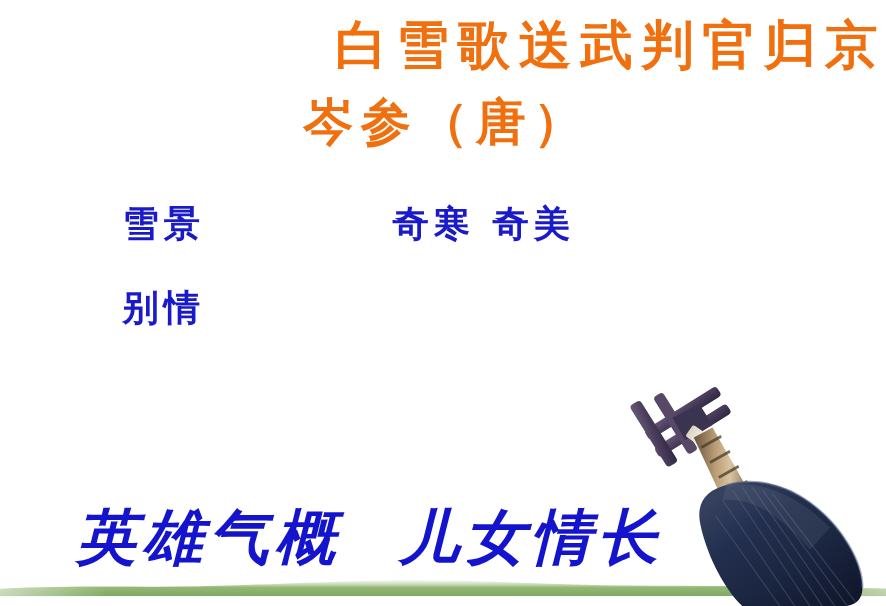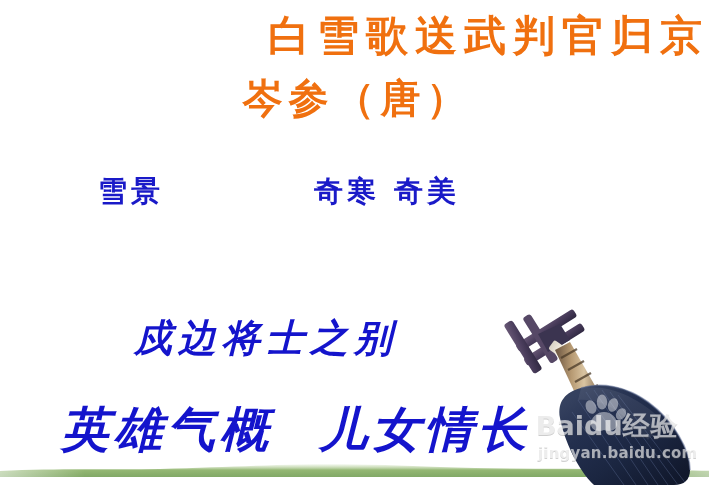--- a/index.html
+++ b/index.html
@@ -52,21 +52,21 @@
     position: absolute;
     left: 0;
     width: 709px;
     height: 42px;
     color: #1a1ac8;
     font-size: 29px;
     font-weight: bold;
     line-height: 42px;
     white-space: nowrap;
   }
-  .row-1 { top: 158px; margin-top: 12px; }
+  .row-1 { top: 158px; }
   .row-2 { top: 225px; }
 
   .row .col-left {
     position: absolute;
     left: 94px;
     letter-spacing: 4px;
     text-indent: 4px;
   }
   .row .col-right {
     position: absolute;
@@ -177,23 +177,23 @@
   <div class="title-sub">岑参（唐）</div>
 
   <div class="row row-1">
     <span class="col-left">雪景</span>
     <span class="col-right">
       <span>奇寒</span><span class="gap"></span><span>奇美</span>
     </span>
   </div>
 
   <div class="row row-2">
+    <span class="col-left">别情</span>
   </div>
 
-  <div class="emph-line emph-1">戍边将士之别</div>
 
   <div class="emph-line emph-2">
     <span>英雄气概</span><span class="gap-wide"></span><span>儿女情长</span>
   </div>
 
   <svg class="grass-band" viewBox="0 0 709 16" preserveAspectRatio="none">
     <defs>
       <linearGradient id="grassGrad" x1="0" y1="0" x2="0" y2="1">
         <stop offset="0%" stop-color="#c9ddb4" stop-opacity="0.25"></stop>
         <stop offset="45%" stop-color="#8fb46c" stop-opacity="0.95"></stop>
@@ -283,30 +283,14 @@
         <line x1="80" y1="100" x2="138" y2="185"></line>
         <line x1="74" y1="112" x2="126" y2="185"></line>
       </g>
       <path d="M83,88 C110,84 140,96 166,122 L150,140 C126,112 104,98 80,100 Z" fill="#ffffff" opacity="0.07"></path>
     </g>
 
     <path d="M83,88 C103,82 128,86 150,102
              C176,121 192,150 192,170" fill="none" stroke="#5d6c92" stroke-width="1.6" opacity="0.55"></path>
   </svg>
 
-  <div class="watermark">
-    <span class="wm-top"><span>Baidu</span><span class="wm-cn">经验</span></span>
-
-    <svg class="wm-paw" viewBox="0 0 46 40">
-      <g fill="#ffffff" opacity="0.75">
-        <ellipse cx="9" cy="13" rx="5.2" ry="7" transform="rotate(-22 9 13)"></ellipse>
-        <ellipse cx="20" cy="8" rx="5.2" ry="7.4"></ellipse>
-        <ellipse cx="31" cy="11" rx="5" ry="7" transform="rotate(18 31 11)"></ellipse>
-        <ellipse cx="39" cy="20" rx="4.6" ry="6.2" transform="rotate(34 39 20)"></ellipse>
-        <path d="M22,18 C30,18 36,25 35,31 C34,37 27,38 22,36
-                 C17,38 10,37 9,31 C8,25 14,18 22,18 Z"></path>
-      </g>
-    </svg>
-
-    <span class="wm-bottom">jingyan.baidu.com</span>
-  </div>
 
 </div>
 
 </body></html>

